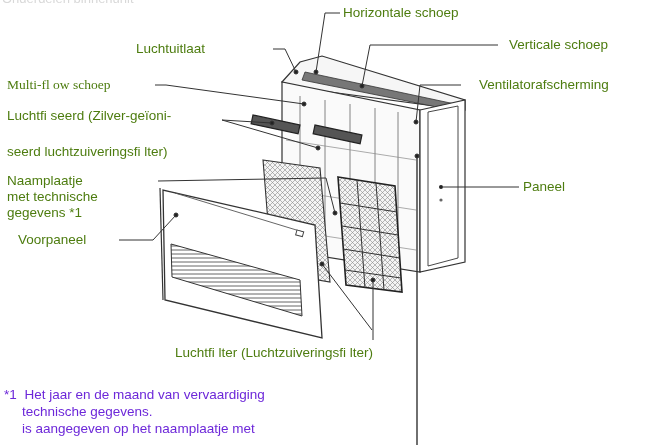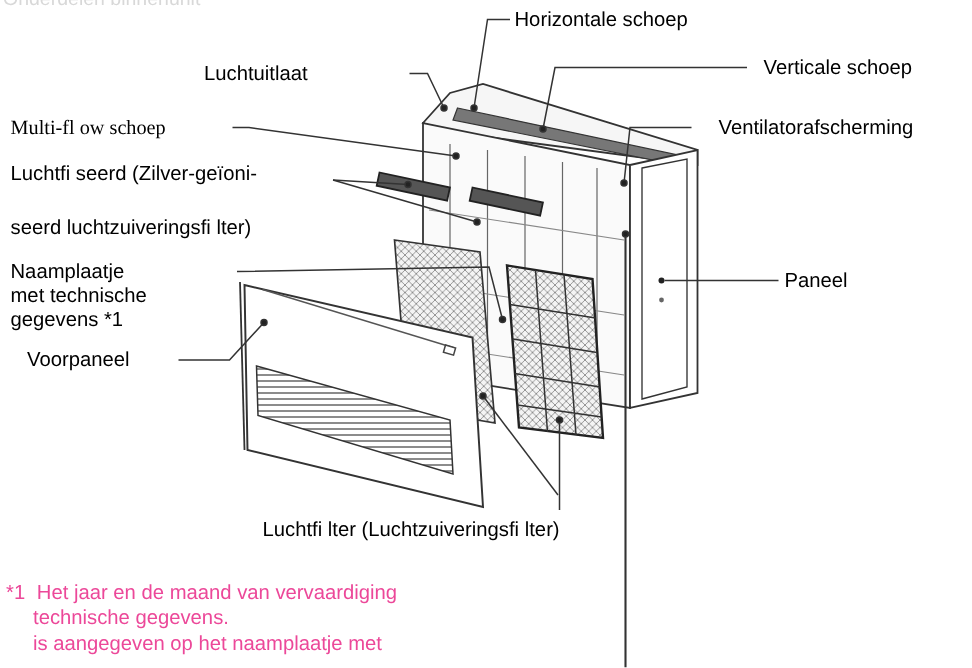--- a/index.html
+++ b/index.html
@@ -1,21 +1,21 @@
 <!DOCTYPE html>
 <html><head>
 <meta charset="utf-8">
 <style>
   html, body { margin: 0; padding: 0; background: #ffffff; }
   body { width: 648px; height: 445px; position: relative; overflow: hidden;
          font-family: "Liberation Sans", sans-serif; color: #1a1a1a; }
-  .lbl { position: absolute; font-size: 13.5px; line-height: 16px; white-space: nowrap; color: #000000; }
+  .lbl { position: absolute; font-size: 13.5px; line-height: 16px; white-space: nowrap; color: #4d7c0f; }
   .heading { position: absolute; left: 2px; top: -9px; font-size: 13px; color: #d8d8d8; }
   svg.diagram { position: absolute; left: 0; top: 0; }
-  .note { position: absolute; left: 4px; top: 386px; font-size: 13.5px; line-height: 17px; color: #ec4899; }
+  .note { position: absolute; left: 4px; top: 386px; font-size: 13.5px; line-height: 17px; color: #6d28d9; }
   .note .line { display: block; white-space: nowrap; }
   .note .indent { padding-left: 18px; }
 </style>
 </head>
 <body>
 
 <div class="heading">Onderdelen binnenunit</div>
 
 <svg class="diagram" width="648" height="445" viewBox="0 0 648 445" xmlns="http://www.w3.org/2000/svg">
   <defs>

